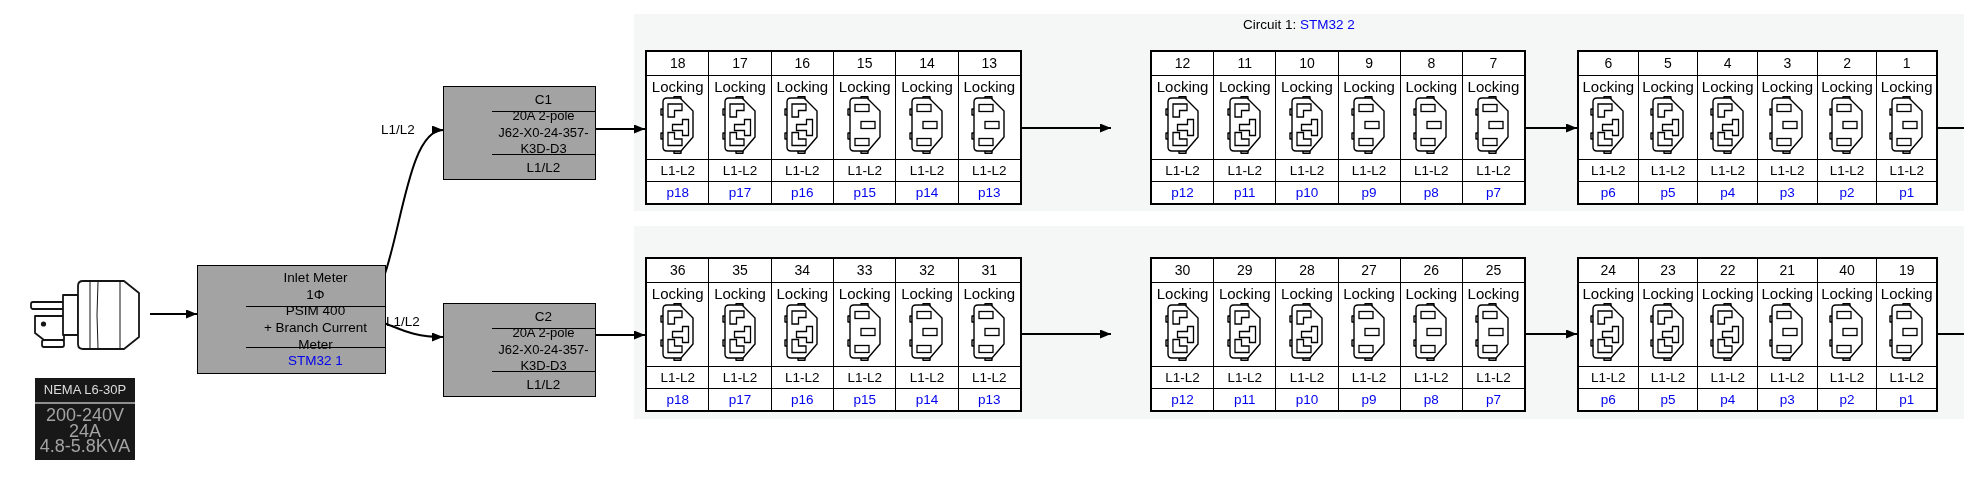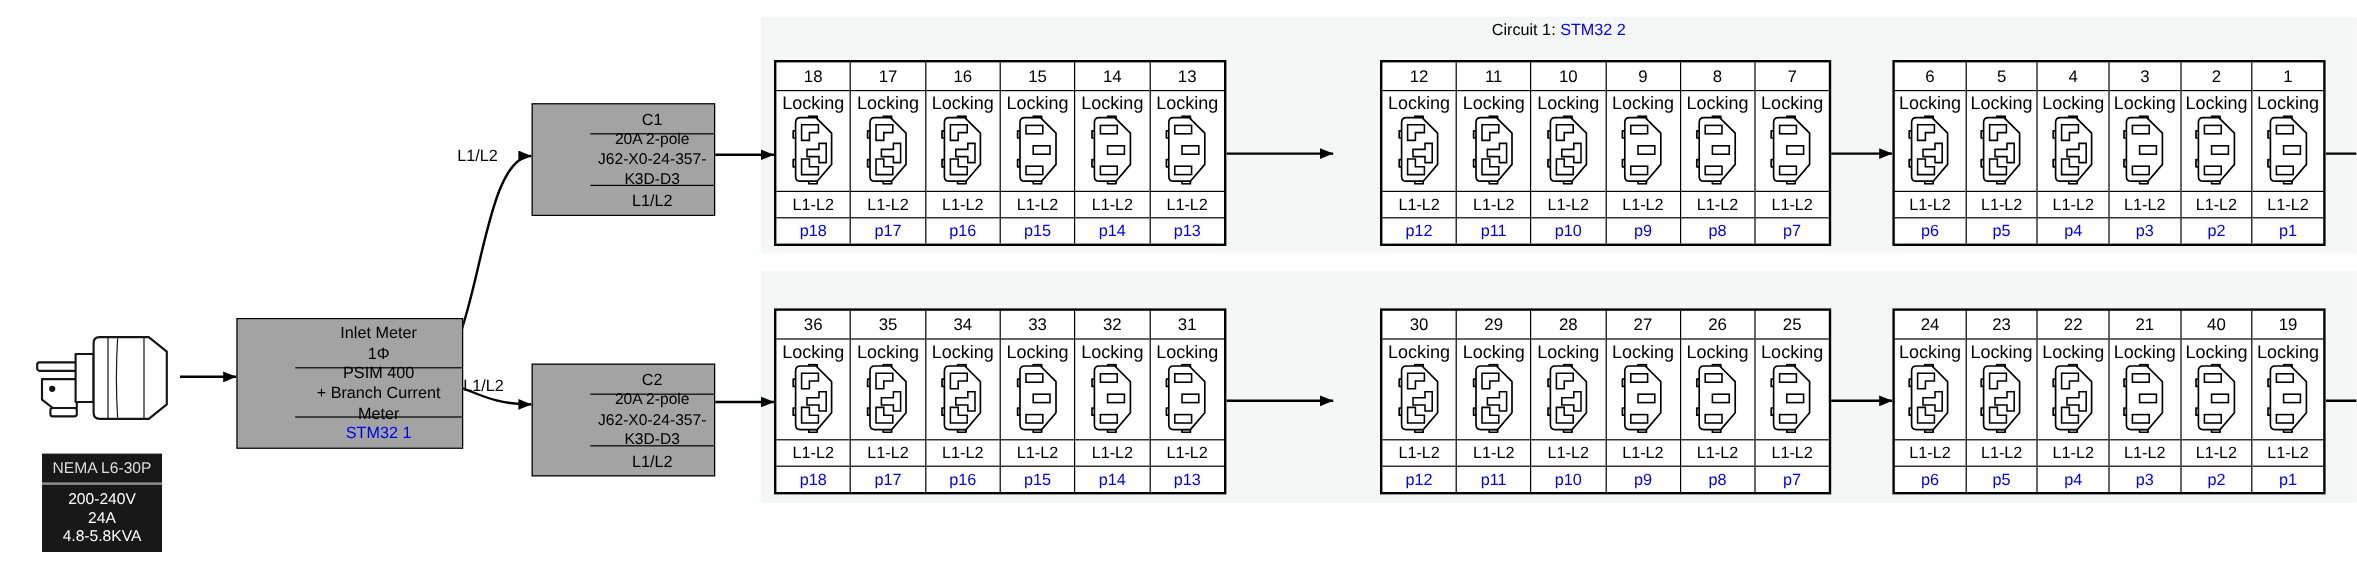--- a/index.html
+++ b/index.html
@@ -10,21 +10,21 @@
   .panel-2{top:226px;height:193px;}
   .circuit-title{position:absolute;left:634px;width:1330px;text-align:center;font-size:13.5px;}
   .ct-1{top:17px;} .ct-2{top:237px;}
   .blue{color:#0000EE;}
   .wires{position:absolute;left:0;top:0;}
   
   .plug-svg{position:absolute;left:26px;top:277px;}
   
   .spec-box{position:absolute;left:35px;top:378px;width:100px;background:#181818;text-align:center;}
   .spec-head{height:24px;line-height:24px;font-size:13px;color:#dcdcdc;border-bottom:2px solid #8f8f8f;}
-  .spec-body{padding:4px 0 5px;font-size:13px;line-height:15.5px;color:#ffffff;}
+  .spec-body{padding:4px 0 5px;font-size:18px;line-height:15.5px;color:#a3a3a3;}
   
   .node{position:absolute;background:#a3a3a3;border:1.5px solid #000;text-align:center;font-size:13.5px;box-sizing:border-box;padding-left:48px;}
   .row{display:flex;flex-direction:column;justify-content:center;border-bottom:1.5px solid #000;}
   .row:last-child{border-bottom:none;}
   .inlet{left:197px;top:265px;width:189px;}
   .r-title{height:40px;line-height:17px;}
   .r-model{height:40px;line-height:17px;}
   .r-ct{height:24px;flex-direction:row;}
   .ct-cell{flex:1;display:flex;align-items:center;justify-content:center;border-right:1.5px solid #000;}
   .ct-cell:last-child{border-right:none;}

